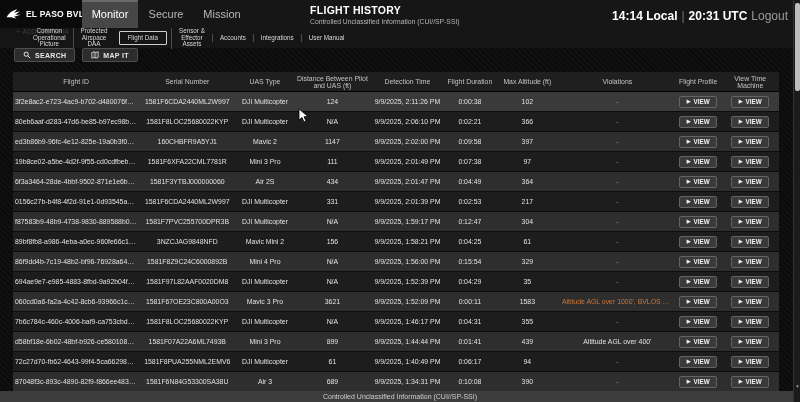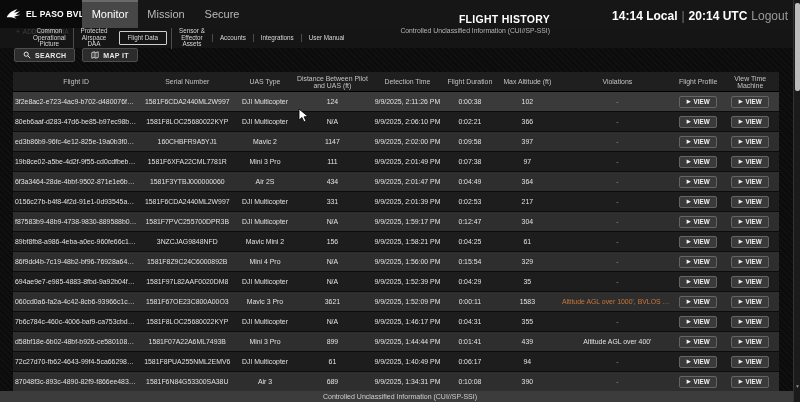--- a/index.html
+++ b/index.html
@@ -15,21 +15,21 @@
   .topbar { position:absolute; left:0; top:0; width:800px; height:28px;
     background:#161616; display:flex; align-items:stretch; z-index:5; }
   .brand { width:82px; background:#0a0a0a; display:flex; align-items:center;
     gap:4px; padding-left:6px; }
   .brand-logo { width:16px; height:14px; flex:0 0 auto; }
   .brand-name { font-size:8.5px; font-weight:bold; color:#fff; letter-spacing:.2px; white-space:nowrap; }
   .top-tabs { display:flex; align-items:stretch; }
   .top-tab { width:56px; display:flex; align-items:center; justify-content:center;
     font-size:11px; color:#b9b9b9; cursor:pointer; }
   .top-tab.active { background:#474747; color:#fff; box-shadow:inset 0 2px 0 #6a6a6a; }
-  .title-wrap { position:absolute; left:310px; top:13px; width:240px; text-align:right; }
+  .title-wrap { position:absolute; left:310px; top:4px; width:240px; text-align:left; }
   .page-title { font-size:10.5px; font-weight:bold; color:#fff; letter-spacing:.3px; }
   .page-subtitle { font-size:6.8px; color:#b5b5b5; margin-top:2px; }
   .clock { position:absolute; right:12px; top:9px; font-size:12px; color:#cfcfcf;
     display:flex; gap:4px; align-items:center; }
   .clock b { color:#fff; }
   .clock .sep { color:#777; }
   .logout { color:#9a9a9a; cursor:pointer; }
 
   
   .navrow { position:absolute; left:0; top:28px; width:800px; height:20px;
@@ -93,31 +93,31 @@
 
 <div class="topbar">
   <div class="brand">
     <svg class="brand-logo" viewBox="0 0 24 20">
       <path d="M1 15 C5 8 9 5 17 3 L12 8 L21 6 L14 11 L22 11 L12 14 L16 17 L8 15 Z" fill="#fff"></path>
     </svg>
     <span class="brand-name">EL PASO BVLOS</span>
   </div>
   <div class="top-tabs">
     <div class="top-tab active">Monitor</div>
+    <div class="top-tab">Secure</div>
     <div class="top-tab">Mission</div>
-    <div class="top-tab">Secure</div>
   </div>
   <div class="title-wrap">
     <div class="page-title">FLIGHT HISTORY</div>
     <div class="page-subtitle">Controlled Unclassified Information (CUI//SP-SSI)</div>
   </div>
   <div class="clock">
     <b>14:14 Local</b>
     <span class="sep">|</span>
-    <b>20:14 UTC</b>
+    <b>20:31 UTC</b>
     <span class="logout">Logout</span>
   </div>
 </div>
 
 <div class="navrow">
   <div class="add-criteria">
     <span>+</span>
     <span>ADD CRITERIA</span>
   </div>
   <div class="navitems">

